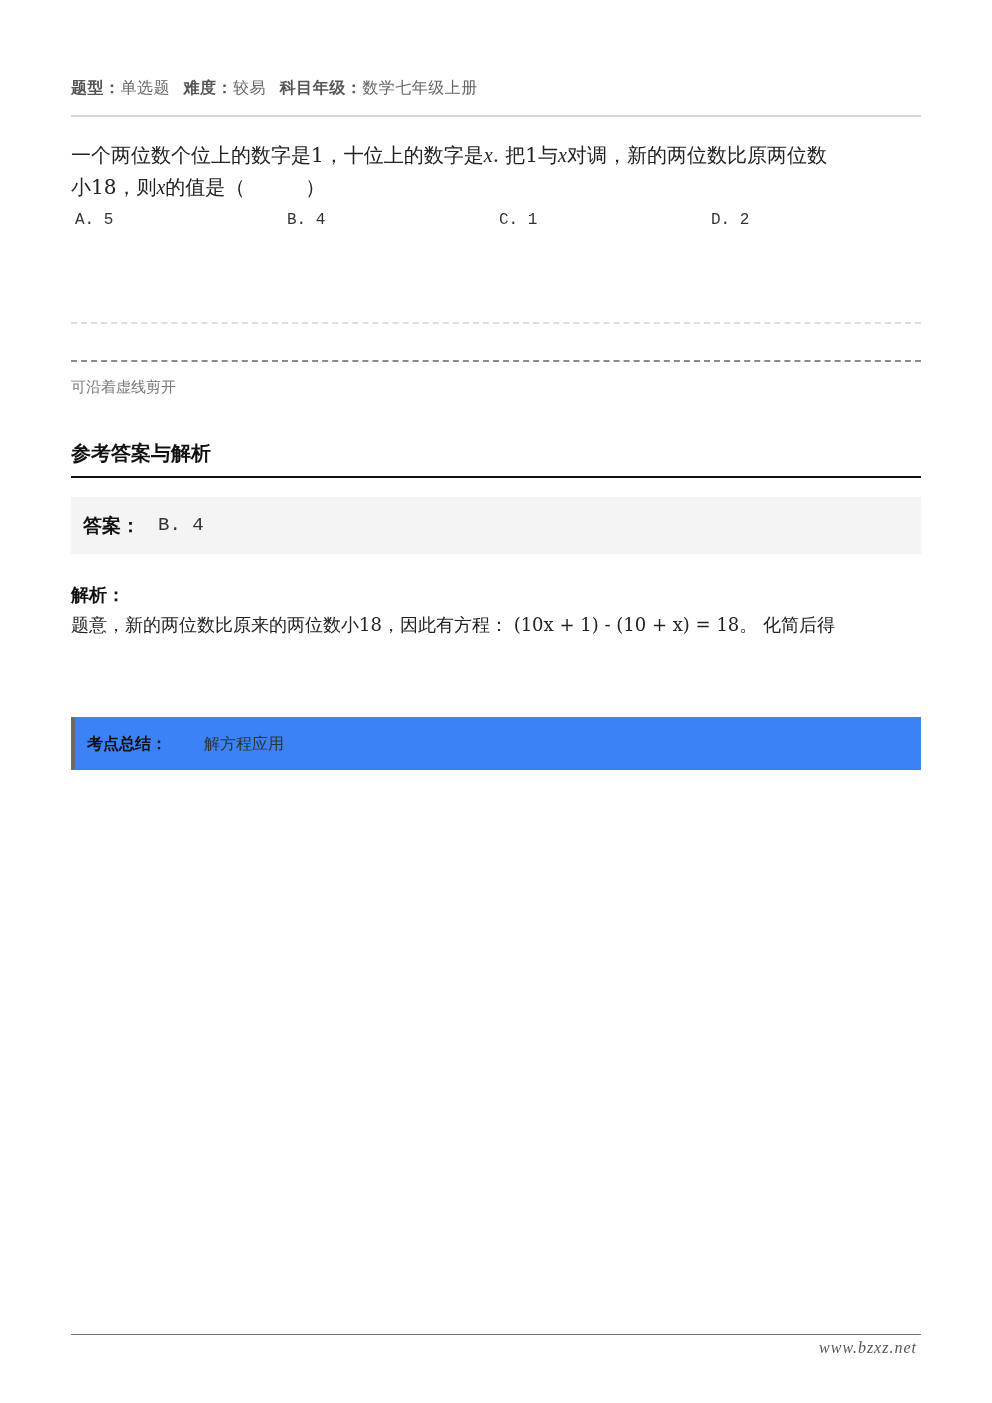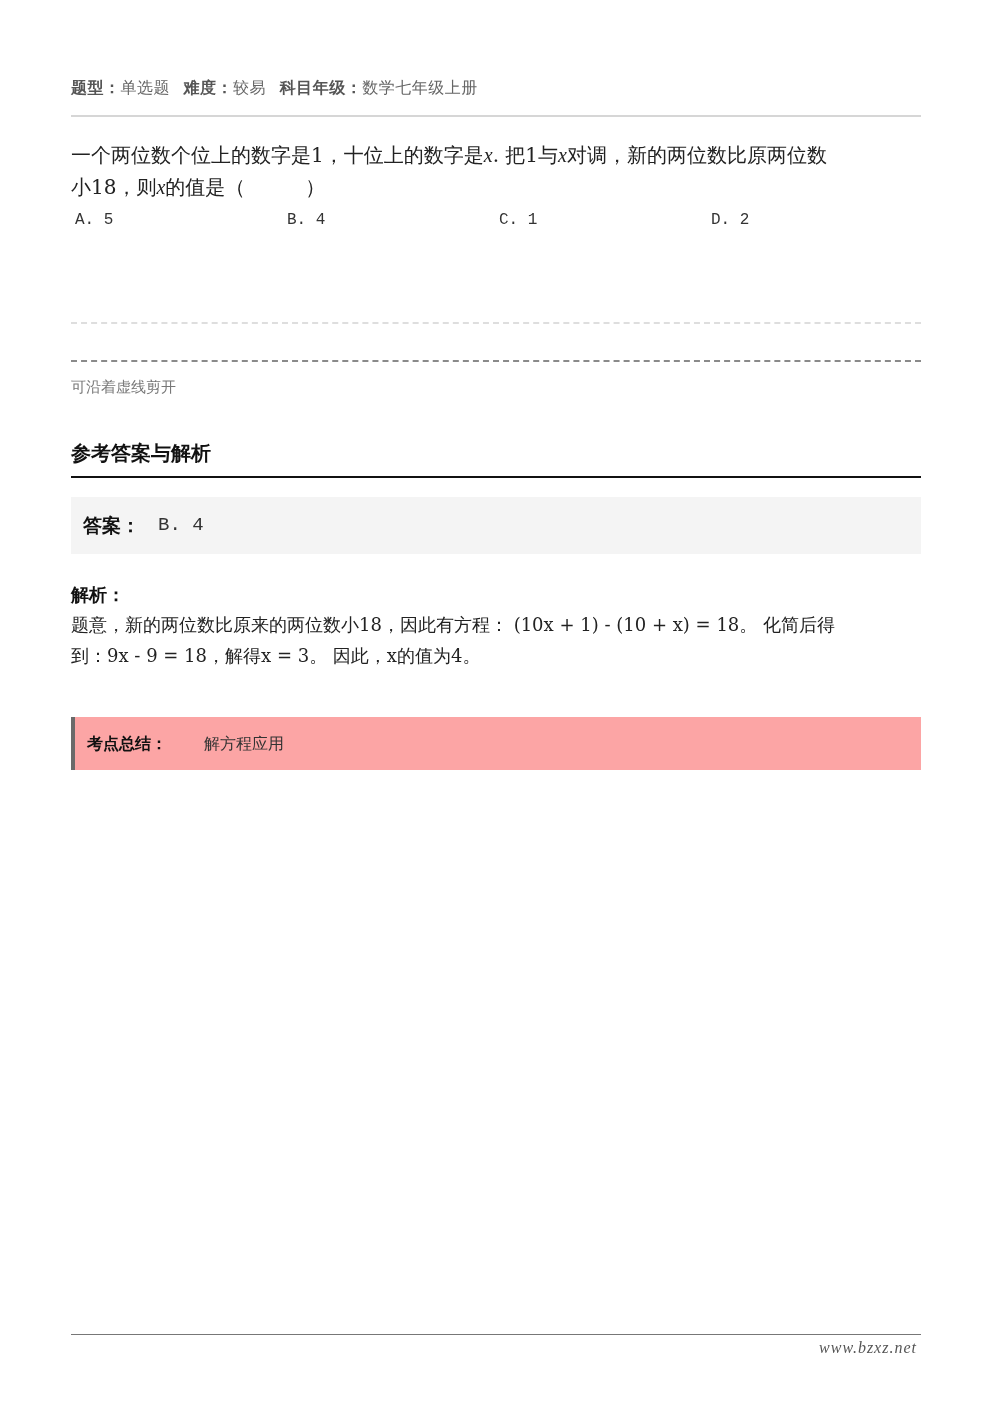--- a/index.html
+++ b/index.html
@@ -165,21 +165,21 @@
     .analysis-line {
       display: block;
       white-space: nowrap;
     }
     .summary-box {
       position: absolute;
       top: 717px;
       left: 0;
       width: 846px;
       height: 53px;
-      background: #fca5a5;
+      background: #3b82f6;
       border-left: 4px solid #6a6a6a;
     }
     .summary-label {
       position: absolute;
       left: 12px;
       top: 17px;
       font-family: "DejaVu Sans", "Liberation Sans", sans-serif;
       font-weight: bold;
       font-size: 16px;
       color: #111;
@@ -242,21 +242,20 @@
   <div class="section-rule"></div>
 
   <div class="answer-box">
     <span class="answer-label">答案：</span>
     <span class="answer-value">B. 4</span>
   </div>
 
   <div class="analysis-label">解析：</div>
   <div class="analysis-text">
     <span class="analysis-line">题意，新的两位数比原来的两位数小18，因此有方程： (10x + 1) - (10 + x) = 18。 化简后得</span>
-    <span class="analysis-line">到：9x - 9 = 18，解得x = 3。 因此，x的值为4。</span>
   </div>
 
   <div class="summary-box">
     <span class="summary-label">考点总结：</span>
     <span class="summary-value">解方程应用</span>
   </div>
 
   <div class="footer-rule"></div>
   <div class="footer-site">www.bzxz.net</div>
 </div>

